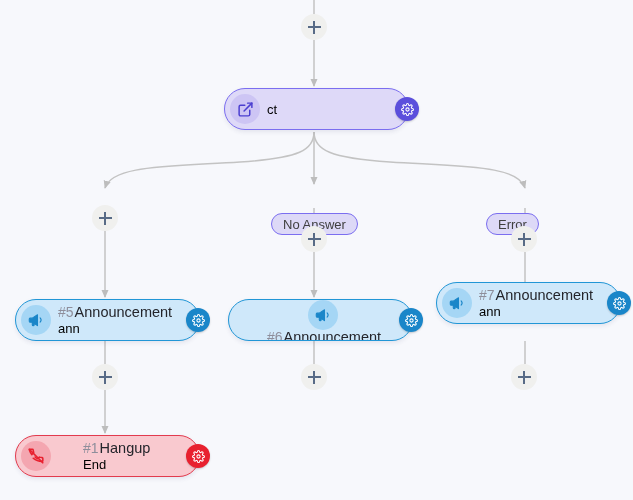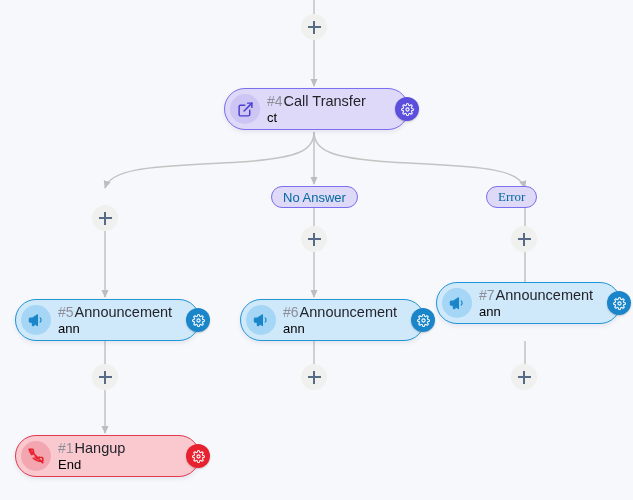--- a/index.html
+++ b/index.html
@@ -106,27 +106,28 @@
   .node.red .node-gear { background: #e8212f; }
 
   
   .pill {
     position: absolute;
     box-sizing: border-box;
     height: 22px;
     border-radius: 11px;
     border: 1.2px solid #7b6ef0;
     background: #ddd9f7;
-    color: #0369a1;
+    color: #404040;
     font-size: 13px;
     display: flex;
     align-items: center;
     justify-content: center;
     padding: 0 11px;
     white-space: nowrap;
+    margin-top: 27px;
   }
 
   
   .plus {
     position: absolute;
     width: 26px;
     height: 26px;
     border-radius: 50%;
     background: #f0f0ee;
     display: flex;
@@ -174,21 +175,20 @@
   <div id="nodes-layer">
       <div class="node " style="left: 224px; top: 88px; width: 185px;">
         <div class="node-icon">
           <svg width="17" height="17" viewBox="0 0 24 24" fill="none" stroke="#4b3fd0" stroke-width="2.1" stroke-linecap="round" stroke-linejoin="round">
             <path d="M18 13v6a2 2 0 0 1-2 2H5a2 2 0 0 1-2-2V8a2 2 0 0 1 2-2h6"></path>
             <polyline points="15 3 21 3 21 9"></polyline>
             <line x1="10" y1="14" x2="21" y2="3"></line>
           </svg>
         </div>
         <div class="node-text">
-          <div class="node-title"><span class="node-num">#4</span><span>Call Transfer</span></div>
           <div class="node-sub">ct</div>
         </div>
         <div class="node-gear">
           <svg width="13" height="13" viewBox="0 0 24 24" fill="none" stroke="#ffffff" stroke-width="2" stroke-linecap="round" stroke-linejoin="round">
             <circle cx="12" cy="12" r="3"></circle>
             <path d="M19.4 15a1.6 1.6 0 0 0 .3 1.8l.1.1a2 2 0 1 1-2.8 2.8l-.1-.1a1.6 1.6 0 0 0-1.8-.3 1.6 1.6 0 0 0-1 1.5V21a2 2 0 1 1-4 0v-.1A1.6 1.6 0 0 0 9 19.4a1.6 1.6 0 0 0-1.8.3l-.1.1a2 2 0 1 1-2.8-2.8l.1-.1a1.6 1.6 0 0 0 .3-1.8 1.6 1.6 0 0 0-1.5-1H3a2 2 0 1 1 0-4h.1A1.6 1.6 0 0 0 4.6 9a1.6 1.6 0 0 0-.3-1.8l-.1-.1a2 2 0 1 1 2.8-2.8l.1.1a1.6 1.6 0 0 0 1.8.3H9a1.6 1.6 0 0 0 1-1.5V3a2 2 0 1 1 4 0v.1a1.6 1.6 0 0 0 1 1.5 1.6 1.6 0 0 0 1.8-.3l.1-.1a2 2 0 1 1 2.8 2.8l-.1.1a1.6 1.6 0 0 0-.3 1.8V9a1.6 1.6 0 0 0 1.5 1H21a2 2 0 1 1 0 4h-.1a1.6 1.6 0 0 0-1.5 1z"></path>
           </svg>
         </div>
       </div>
       <div class="node blue" style="left: 15px; top: 299px; width: 185px;">
@@ -203,21 +203,21 @@
           <div class="node-title"><span class="node-num">#5</span><span>Announcement</span></div>
           <div class="node-sub">ann</div>
         </div>
         <div class="node-gear">
           <svg width="13" height="13" viewBox="0 0 24 24" fill="none" stroke="#ffffff" stroke-width="2" stroke-linecap="round" stroke-linejoin="round">
             <circle cx="12" cy="12" r="3"></circle>
             <path d="M19.4 15a1.6 1.6 0 0 0 .3 1.8l.1.1a2 2 0 1 1-2.8 2.8l-.1-.1a1.6 1.6 0 0 0-1.8-.3 1.6 1.6 0 0 0-1 1.5V21a2 2 0 1 1-4 0v-.1A1.6 1.6 0 0 0 9 19.4a1.6 1.6 0 0 0-1.8.3l-.1.1a2 2 0 1 1-2.8-2.8l.1-.1a1.6 1.6 0 0 0 .3-1.8 1.6 1.6 0 0 0-1.5-1H3a2 2 0 1 1 0-4h.1A1.6 1.6 0 0 0 4.6 9a1.6 1.6 0 0 0-.3-1.8l-.1-.1a2 2 0 1 1 2.8-2.8l.1.1a1.6 1.6 0 0 0 1.8.3H9a1.6 1.6 0 0 0 1-1.5V3a2 2 0 1 1 4 0v.1a1.6 1.6 0 0 0 1 1.5 1.6 1.6 0 0 0 1.8-.3l.1-.1a2 2 0 1 1 2.8 2.8l-.1.1a1.6 1.6 0 0 0-.3 1.8V9a1.6 1.6 0 0 0 1.5 1H21a2 2 0 1 1 0 4h-.1a1.6 1.6 0 0 0-1.5 1z"></path>
           </svg>
         </div>
       </div>
-      <div class="node blue" style="left: 240px; top: 299px; width: 185px;">
+      <div class="node blue" style="left: 228px; top: 299px; width: 185px; flex-direction: column;">
         <div class="node-icon">
           <svg width="18" height="18" viewBox="0 0 24 24" fill="#1a86c9" stroke="#1a86c9" stroke-width="1.4" stroke-linejoin="round">
             <path d="M3 10.5v3a1.5 1.5 0 0 0 1.5 1.5H7l7 4.5V5L7 9.5H4.5A1.5 1.5 0 0 0 3 10.5z"></path>
             <path d="M7 15v3.2a1.3 1.3 0 0 0 2.6 0V16.6"></path>
             <path d="M17.5 9.2a4 4 0 0 1 0 5.6" fill="none" stroke-linecap="round"></path>
           </svg>
         </div>
         <div class="node-text">
           <div class="node-title"><span class="node-num">#6</span><span>Announcement</span></div>
           <div class="node-sub">ann</div>
@@ -241,21 +241,21 @@
           <div class="node-title"><span class="node-num">#7</span><span>Announcement</span></div>
           <div class="node-sub">ann</div>
         </div>
         <div class="node-gear">
           <svg width="13" height="13" viewBox="0 0 24 24" fill="none" stroke="#ffffff" stroke-width="2" stroke-linecap="round" stroke-linejoin="round">
             <circle cx="12" cy="12" r="3"></circle>
             <path d="M19.4 15a1.6 1.6 0 0 0 .3 1.8l.1.1a2 2 0 1 1-2.8 2.8l-.1-.1a1.6 1.6 0 0 0-1.8-.3 1.6 1.6 0 0 0-1 1.5V21a2 2 0 1 1-4 0v-.1A1.6 1.6 0 0 0 9 19.4a1.6 1.6 0 0 0-1.8.3l-.1.1a2 2 0 1 1-2.8-2.8l.1-.1a1.6 1.6 0 0 0 .3-1.8 1.6 1.6 0 0 0-1.5-1H3a2 2 0 1 1 0-4h.1A1.6 1.6 0 0 0 4.6 9a1.6 1.6 0 0 0-.3-1.8l-.1-.1a2 2 0 1 1 2.8-2.8l.1.1a1.6 1.6 0 0 0 1.8.3H9a1.6 1.6 0 0 0 1-1.5V3a2 2 0 1 1 4 0v.1a1.6 1.6 0 0 0 1 1.5 1.6 1.6 0 0 0 1.8-.3l.1-.1a2 2 0 1 1 2.8 2.8l-.1.1a1.6 1.6 0 0 0-.3 1.8V9a1.6 1.6 0 0 0 1.5 1H21a2 2 0 1 1 0 4h-.1a1.6 1.6 0 0 0-1.5 1z"></path>
           </svg>
         </div>
       </div>
-      <div class="node red" style="left: 15px; top: 435px; width: 185px;">
+      <div class="node red" style="left: 15px; top: 435px; width: 185px; gap: 25px;">
         <div class="node-icon">
           <svg width="18" height="18" viewBox="0 0 24 24" fill="none" stroke="#e8212f" stroke-width="2.1" stroke-linecap="round" stroke-linejoin="round">
             <path d="M10.7 13.3a15.5 15.5 0 0 0 3.4 2.4l2-2a1 1 0 0 1 1.1-.2 11.4 11.4 0 0 0 3 .7 1 1 0 0 1 .9 1v3a1 1 0 0 1-1.1 1A18 18 0 0 1 8.3 15"></path>
             <path d="M6.5 10.3A17.9 17.9 0 0 1 3.2 4.1 1 1 0 0 1 4.2 3h3a1 1 0 0 1 1 .9 11.4 11.4 0 0 0 .7 3 1 1 0 0 1-.3 1.1l-2 1.9"></path>
             <line x1="3" y1="3" x2="21" y2="21" stroke-width="2.3"></line>
           </svg>
         </div>
         <div class="node-text">
           <div class="node-title"><span class="node-num">#1</span><span>Hangup</span></div>
           <div class="node-sub">End</div>
@@ -263,21 +263,21 @@
         <div class="node-gear">
           <svg width="13" height="13" viewBox="0 0 24 24" fill="none" stroke="#ffffff" stroke-width="2" stroke-linecap="round" stroke-linejoin="round">
             <circle cx="12" cy="12" r="3"></circle>
             <path d="M19.4 15a1.6 1.6 0 0 0 .3 1.8l.1.1a2 2 0 1 1-2.8 2.8l-.1-.1a1.6 1.6 0 0 0-1.8-.3 1.6 1.6 0 0 0-1 1.5V21a2 2 0 1 1-4 0v-.1A1.6 1.6 0 0 0 9 19.4a1.6 1.6 0 0 0-1.8.3l-.1.1a2 2 0 1 1-2.8-2.8l.1-.1a1.6 1.6 0 0 0 .3-1.8 1.6 1.6 0 0 0-1.5-1H3a2 2 0 1 1 0-4h.1A1.6 1.6 0 0 0 4.6 9a1.6 1.6 0 0 0-.3-1.8l-.1-.1a2 2 0 1 1 2.8-2.8l.1.1a1.6 1.6 0 0 0 1.8.3H9a1.6 1.6 0 0 0 1-1.5V3a2 2 0 1 1 4 0v.1a1.6 1.6 0 0 0 1 1.5 1.6 1.6 0 0 0 1.8-.3l.1-.1a2 2 0 1 1 2.8 2.8l-.1.1a1.6 1.6 0 0 0-.3 1.8V9a1.6 1.6 0 0 0 1.5 1H21a2 2 0 1 1 0 4h-.1a1.6 1.6 0 0 0-1.5 1z"></path>
           </svg>
         </div>
       </div>
     </div>
   <div id="labels-layer">
       <div class="pill" style="left: 271px; top: 186px;">No Answer</div>
-      <div class="pill" style="left: 486px; top: 186px; font-family: Liberation Serif, serif;">Error</div>
+      <div class="pill" style="left: 486px; top: 186px;">Error</div>
     </div>
   <div id="plus-layer">
       <div class="plus" style="left: 301px; top: 14px;"></div>
       <div class="plus" style="left: 92px; top: 205px;"></div>
       <div class="plus" style="left: 301px; top: 226px;"></div>
       <div class="plus" style="left: 511px; top: 226px;"></div>
       <div class="plus" style="left: 92px; top: 364px;"></div>
       <div class="plus" style="left: 301px; top: 364px;"></div>
       <div class="plus" style="left: 511px; top: 364px;"></div>
     </div>

